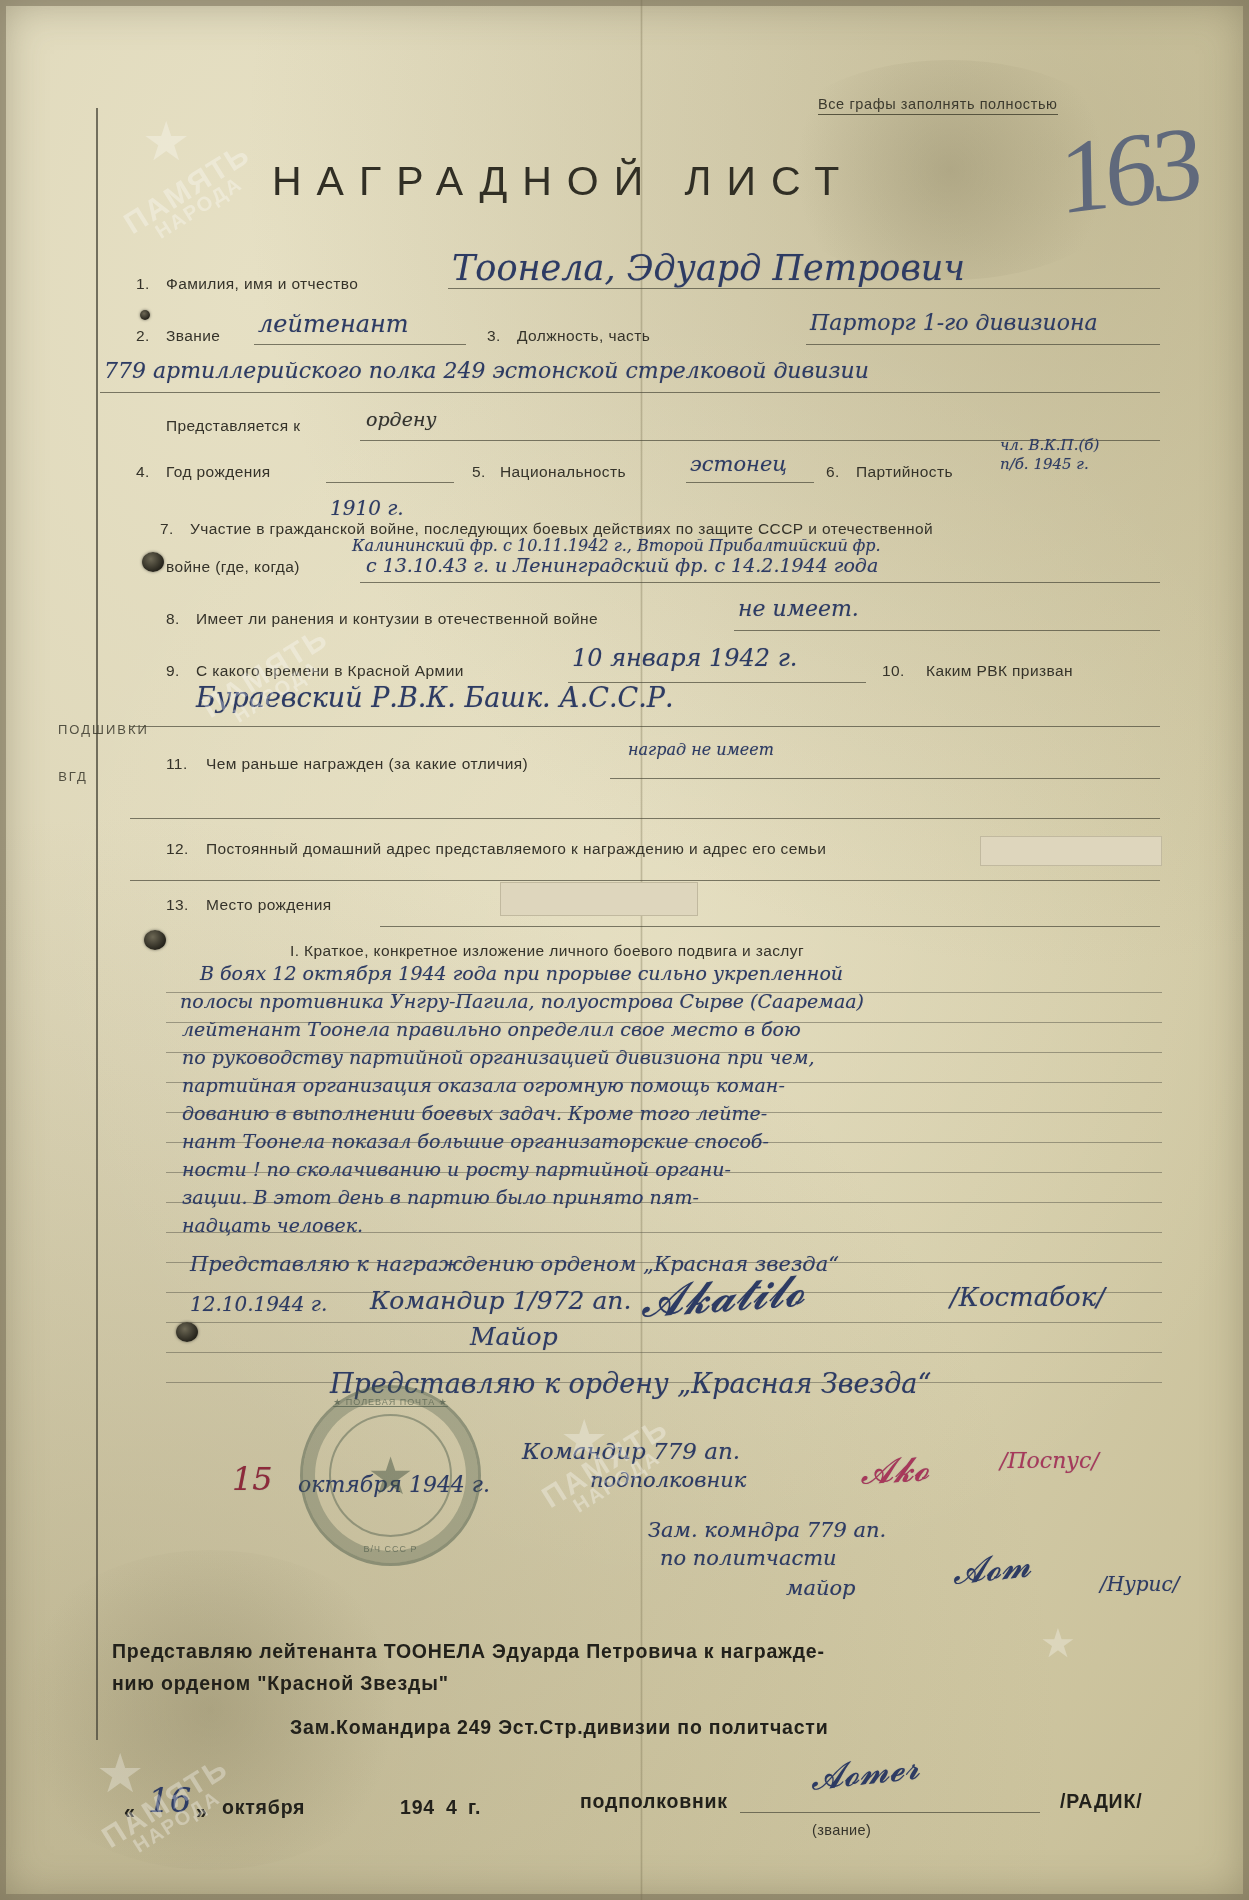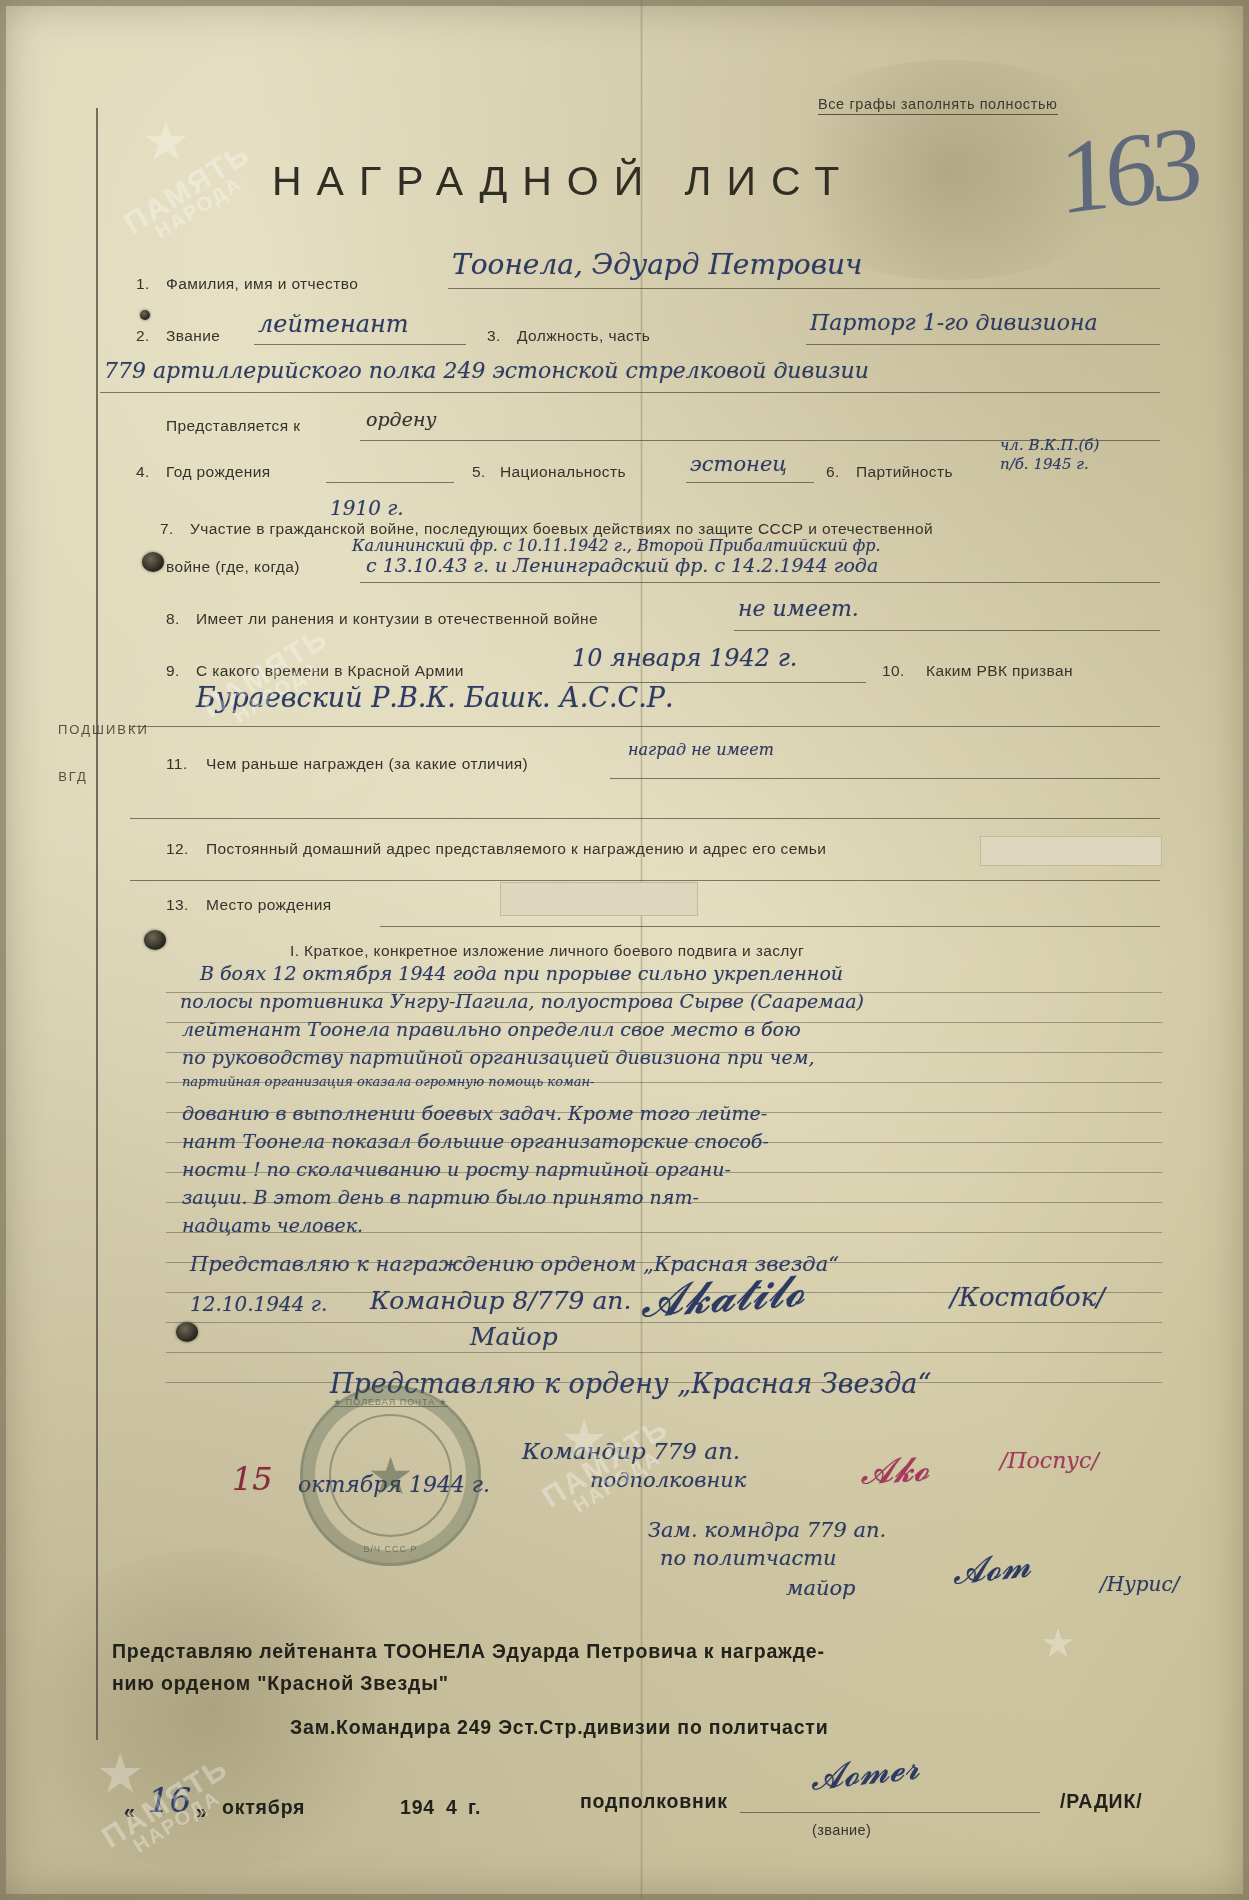--- a/index.html
+++ b/index.html
@@ -258,21 +258,21 @@
       <span>ВГД</span>
     </div>
 
     <div class="topnote">Все графы заполнять полностью</div>
 
     <div class="title">НАГРАДНОЙ ЛИСТ</div>
     <div class="pagenum">163</div>
 
     <div class="p" style="left:136px;top:275px;">1.</div>
     <div class="p" style="left:166px;top:275px;">Фамилия, имя и отчество</div>
-    <div class="h" style="left:452px;top:248px;font-size:28px;">Тоонела, Эдуард Петрович</div>
+    <div class="h" style="left:452px;top:248px;font-size:35px;">Тоонела, Эдуард Петрович</div>
     <div class="line" style="left:448px;top:288px;width:712px;"></div>
 
     <div class="p" style="left:136px;top:327px;">2.</div>
     <div class="p" style="left:166px;top:327px;">Звание</div>
     <div class="h" style="left:258px;top:310px;font-size:24px;">лейтенант</div>
     <div class="line" style="left:254px;top:344px;width:212px;"></div>
 
     <div class="p" style="left:487px;top:327px;">3.</div>
     <div class="p" style="left:517px;top:327px;">Должность, часть</div>
     <div class="h" style="left:810px;top:310px;font-size:22px;">Парторг 1-го дивизиона</div>
@@ -351,30 +351,30 @@
     <div class="rule" style="left:166px;top:1262px;width:996px;"></div>
     <div class="rule" style="left:166px;top:1292px;width:996px;"></div>
     <div class="rule" style="left:166px;top:1322px;width:996px;"></div>
     <div class="rule" style="left:166px;top:1352px;width:996px;"></div>
     <div class="rule" style="left:166px;top:1382px;width:996px;"></div>
 
     <div class="h" style="left:200px;top:962px;font-size:19px;">В боях 12 октября 1944 года при прорыве сильно укрепленной</div>
     <div class="h" style="left:180px;top:990px;font-size:19px;">полосы противника Унгру-Пагила, полуострова Сырве (Сааремаа)</div>
     <div class="h" style="left:182px;top:1018px;font-size:19px;">лейтенант Тоонела правильно определил свое место в бою</div>
     <div class="h" style="left:182px;top:1046px;font-size:19px;font-style:italic;">по руководству партийной организацией дивизиона при чем,</div>
-    <div class="h" style="left:182px;top:1074px;font-size:13px;">партийная организация оказала огромную помощь коман-</div>
+    <div class="h" style="left:182px;top:1074px;font-size:19px;">партийная организация оказала огромную помощь коман-</div>
     <div class="h" style="left:182px;top:1102px;font-size:19px;">дованию в выполнении боевых задач. Кроме того лейте-</div>
     <div class="h" style="left:182px;top:1130px;font-size:19px;">нант Тоонела показал большие организаторские способ-</div>
     <div class="h" style="left:182px;top:1158px;font-size:19px;">ности ! по сколачиванию и росту партийной органи-</div>
     <div class="h" style="left:182px;top:1186px;font-size:19px;">зации. В этот день в партию было принято пят-</div>
     <div class="h" style="left:182px;top:1214px;font-size:19px;">надцать человек.</div>
 
     <div class="h" style="left:190px;top:1252px;font-size:21px;">Представляю к награждению орденом „Красная звезда“</div>
     <div class="h" style="left:190px;top:1292px;font-size:20px;">12.10.1944 г.</div>
-    <div class="h" style="left:370px;top:1286px;font-size:25px;">Командир 8/779 ап.</div>
+    <div class="h" style="left:370px;top:1286px;font-size:25px;">Командир 1/972 ап.</div>
     <div class="h" style="left:470px;top:1322px;font-size:25px;">Майор</div>
     <div class="h" style="left:640px;top:1270px;font-size:44px;transform:rotate(-4deg);">𝓐𝓴𝓪𝓽𝓲𝓵𝓸</div>
     <div class="h" style="left:950px;top:1282px;font-size:26px;">/Костабок/</div>
 
     <div class="h" style="left:330px;top:1368px;font-size:27px;">Представляю к ордену „Красная Звезда“</div>
     <div class="h" style="left:522px;top:1438px;font-size:23px;">Командир 779 ап.</div>
     <div class="h" style="left:590px;top:1468px;font-size:21px;">подполковник</div>
     <div class="h pink" style="left:860px;top:1450px;font-size:34px;transform:rotate(-3deg);">𝓐𝓴𝓸</div>
     <div class="h pink" style="left:1000px;top:1448px;font-size:22px;">/Поспус/</div>
     <div class="h red" style="left:232px;top:1460px;font-size:32px;">15</div>

